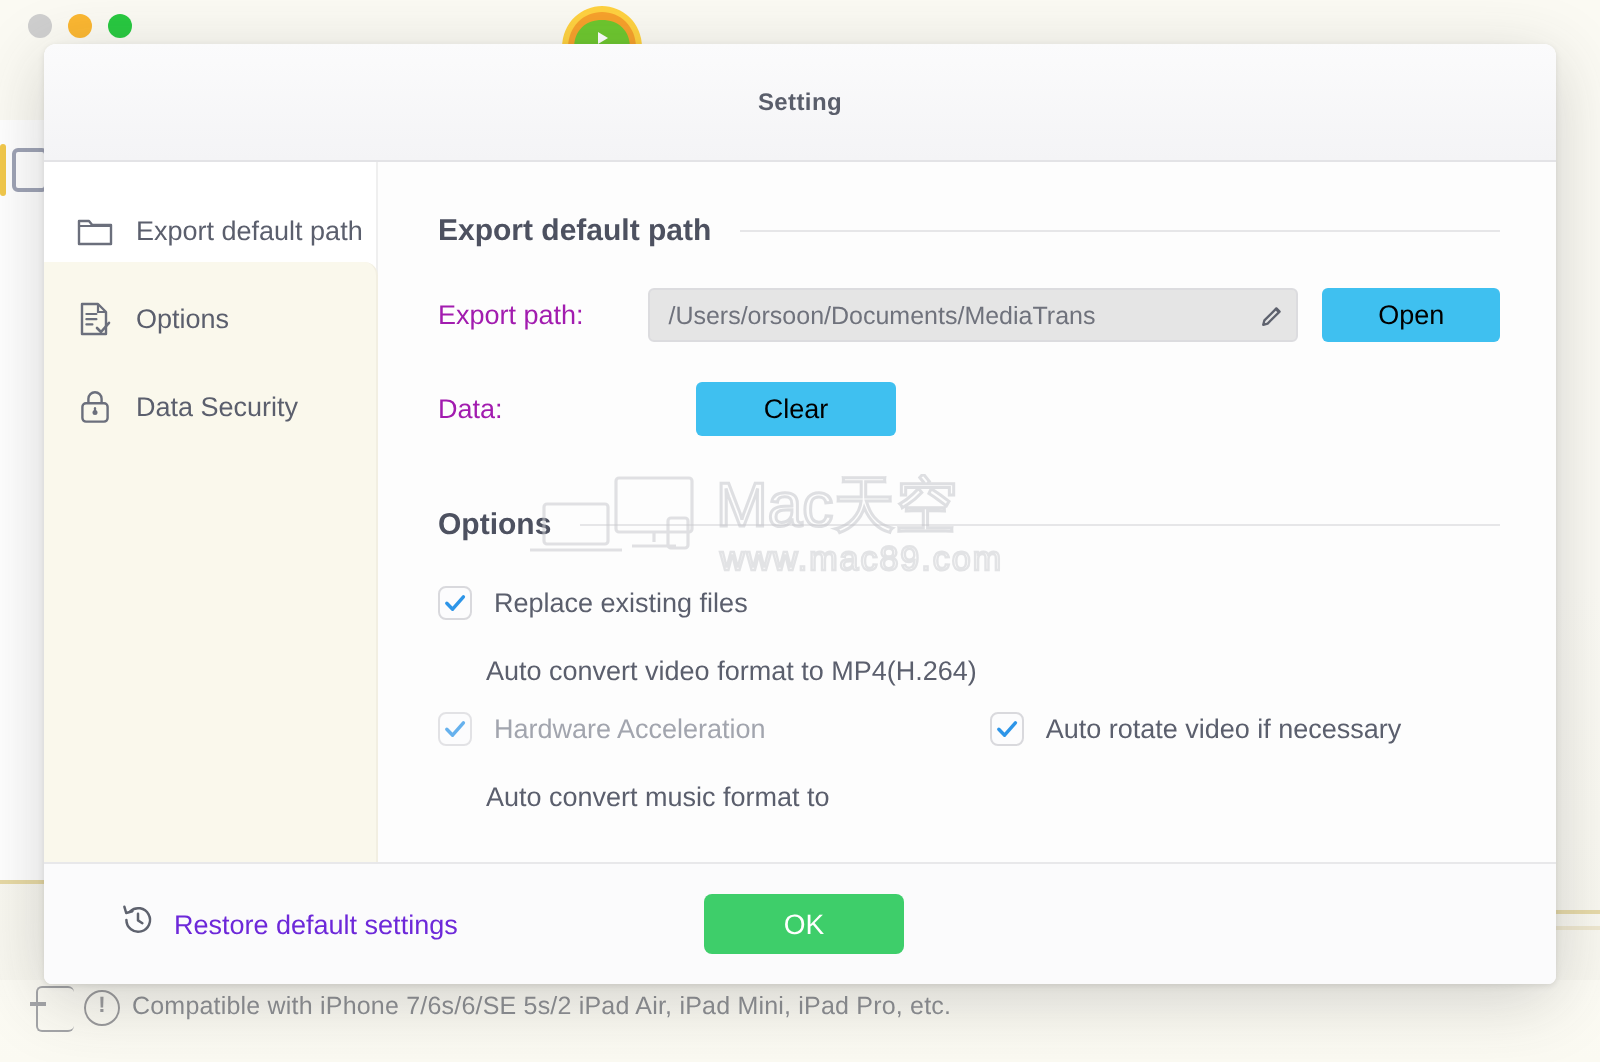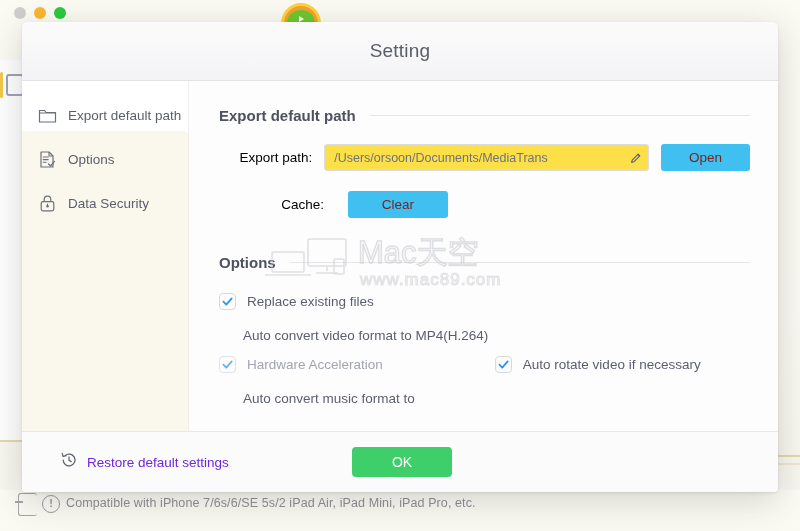--- a/index.html
+++ b/index.html
@@ -191,23 +191,24 @@
     position: relative;
     height: 58px;
     flex: 0 0 58px;
     background: linear-gradient(180deg,#fbfbfc 0%,#f4f4f6 100%);
     border-bottom: 1px solid #e3e3e6;
     display: flex;
     align-items: center;
     justify-content: center;
   }
   .dialog-title {
-    font-size: 19px;
+    font-size: 12px;
     color: #5a5e6b;
     letter-spacing: .2px;
+    font-weight: bold;
   }
 
   .dialog-body {
     position: relative;
     flex: 1 1 auto;
     display: flex;
     min-height: 0;
     background: #fdfdfd;
   }
 
@@ -278,33 +279,33 @@
     background: #e6e6e8;
   }
 
   .field-row {
     display: flex;
     align-items: center;
     margin-top: 20px;
   }
   .field-label {
     width: 105px;
-    text-align: right;
+    text-align: left;
     padding-right: 12px;
     font-size: 13.5px;
-    color: #000000;
+    color: #a21caf;
     white-space: nowrap;
   }
   .field-input {
     position: relative;
     flex: 0 0 325px;
     height: 27px;
     border: 1px solid #dcdcdf;
     border-radius: 3px;
-    background: #fde047;
+    background: #e5e5e5;
     display: flex;
     align-items: center;
     box-sizing: border-box;
   }
   .field-value {
     font-size: 12.5px;
     color: #6f727c;
     padding-left: 9px;
     white-space: nowrap;
     overflow: hidden;
@@ -318,21 +319,21 @@
     justify-content: center;
     cursor: pointer;
   }
   .btn-blue {
     margin-left: 12px;
     width: 100px;
     height: 27px;
     border: none;
     border-radius: 3px;
     background: #3fc0f0;
-    color: #7f1d1d;
+    color: #000000;
     font-size: 13.5px;
     font-family: "Liberation Sans", sans-serif;
     cursor: pointer;
     line-height: 27px;
     text-align: center;
     box-sizing: border-box;
   }
 
   .opt-row {
     display: flex;
@@ -527,21 +528,21 @@
               <svg width="14" height="14" viewBox="0 0 14 14">
                 <path d="M2.6 11.4 l0.6 -2.2 l6 -6 l1.6 1.6 l-6 6 z" fill="none" stroke="#5e626e" stroke-width="1.15" stroke-linejoin="round"></path>
                 <path d="M8.6 3.2 l1.6 1.6" stroke="#5e626e" stroke-width="1.15"></path>
               </svg>
             </span>
           </div>
           <div class="btn-blue">Open</div>
         </div>
 
         <div class="field-row">
-          <div class="field-label">Cache:</div>
+          <div class="field-label">Data:</div>
           <div class="btn-blue">Clear</div>
         </div>
 
         <div class="section-head" style="margin-top:36px;">
           <div class="section-title">Options</div>
           <div class="section-rule"></div>
         </div>
 
         <div class="opt-row" style="margin-top:22px;">
           <span class="checkbox">

